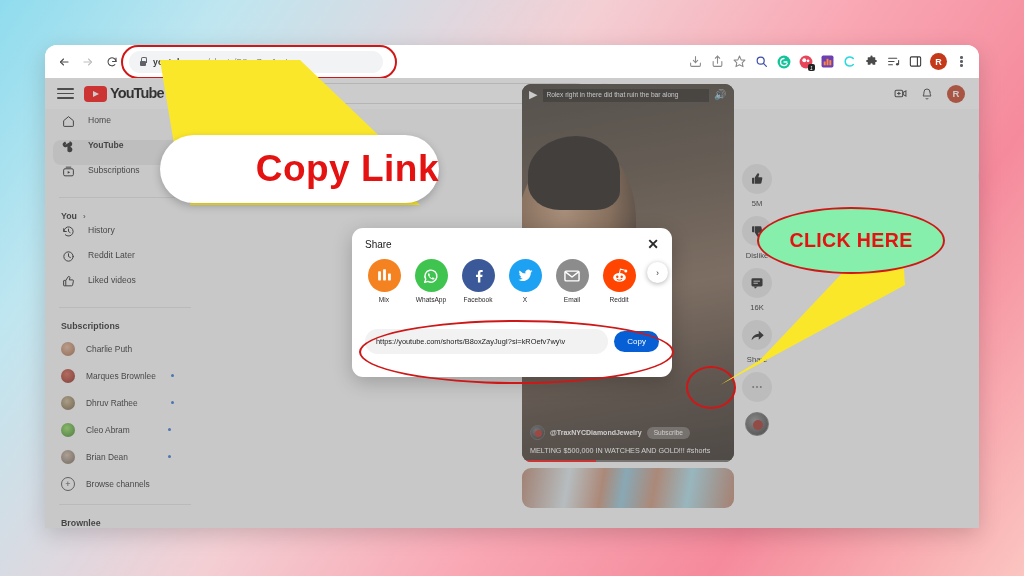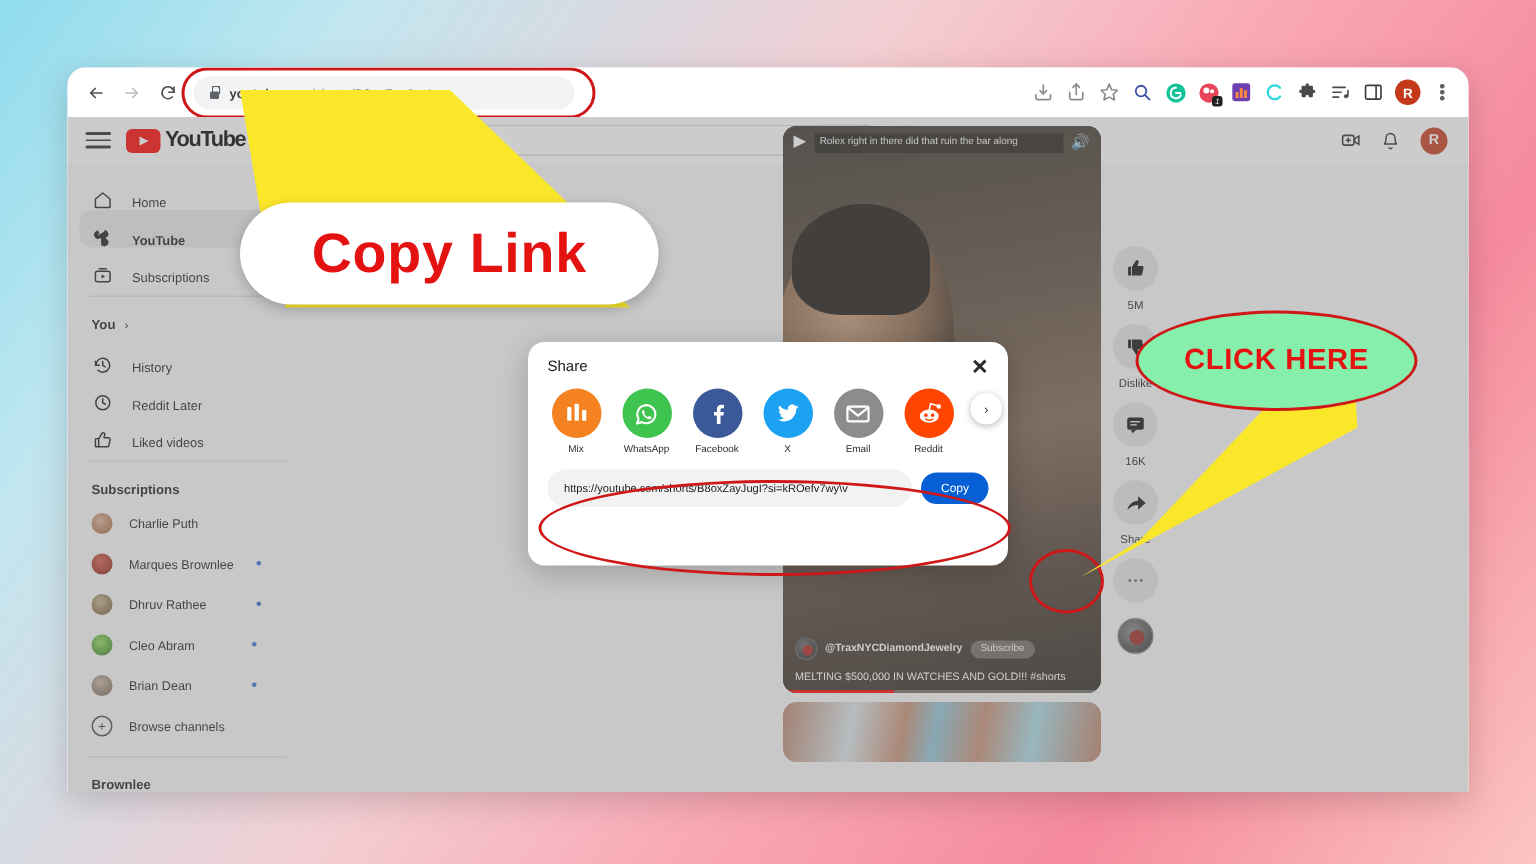--- a/index.html
+++ b/index.html
@@ -82,21 +82,21 @@
   }
   #micbtn { width: 21px; height: 21px; border-radius: 50%; background: #f2f2f2; margin-left: 7px;
     display: flex; align-items: center; justify-content: center; }
   #headright { margin-left: auto; display: flex; align-items: center; gap: 14px; padding-right: 2px; }
   .hicon { color: #2b2b2b; display:flex; }
   #ytavatar { width: 18px; height: 18px; border-radius: 50%; background: #c5391b; color: #fff;
     font-size: 9.5px; font-weight: bold; display: flex; align-items: center; justify-content: center; }
 
   
   #sidebar { position: absolute; left: 0; top: 31px; bottom: 0; width: 160px; padding: 6px 8px; overflow: hidden; }
-  .srow { display: flex; align-items: flex-end; gap: 13px; height: 25px; padding: 0 8px; border-radius: 8px; }
+  .srow { display: flex; align-items: flex-start; gap: 13px; height: 25px; padding: 0 8px; border-radius: 8px; }
   .srow.active { background: #e8e8e8; font-weight: bold; }
   .srow .lbl { font-size: 8.6px; color: #1b1b1b; }
   .srow .ico { width: 14px; display: flex; align-items: center; justify-content: center; color: #1b1b1b; }
   .sdiv { height: 1px; background: #e2e2e2; margin: 7px 6px; }
   .shead { font-size: 8.8px; font-weight: bold; color: #1b1b1b; padding: 6px 8px 4px; display: flex; align-items: center; gap: 6px; }
   .chanrow { display: flex; align-items: center; gap: 11px; height: 27px; padding: 0 8px; }
   .chanav { width: 14px; height: 14px; border-radius: 50%; flex: 0 0 auto; }
   .chanlbl { font-size: 8.4px; color: #1b1b1b; }
   .newdot { width: 3.4px; height: 3.4px; border-radius: 50%; background: #2b6fd4; margin-left: 4px; }
   .plusav { width: 14px; height: 14px; border-radius: 50%; border: 1.2px solid #4a4a4a; display:flex;align-items:center;justify-content:center; font-size:9px; color:#3a3a3a; line-height:0; }
@@ -142,32 +142,32 @@
   #share-dialog .shead { display: flex; align-items: center; padding: 10px 13px 0; }
   #share-dialog .stitle { font-size: 10px; color: #1b1b1b; font-weight: 500; }
   #share-dialog .sclose { margin-left: auto; font-size: 14px; color: #2b2b2b; line-height: 12px; }
   #share-apps { display: flex; padding: 9px 13px 0; gap: 9px; position: relative; }
   .app { width: 38px; display: flex; flex-direction: column; align-items: center; gap: 4px; }
   .appic { width: 33px; height: 33px; border-radius: 50%; display: flex; align-items: center; justify-content: center; color: #fff; }
   .applbl { font-size: 6.6px; color: #2b2b2b; }
   #app-next { position: absolute; right: 4px; top: 12px; width: 21px; height: 21px; border-radius: 50%;
      background: #fff; box-shadow: 0 1px 5px rgba(0,0,0,0.3); display: flex; align-items: center; justify-content: center;
      font-size: 9px; color: #3b3b3b; }
-  #linkrow { margin: 10px 13px 0; height: 25px; display: flex; align-items: center; gap: 6px; }
+  #linkrow { margin: 26px 13px 0; height: 25px; display: flex; align-items: center; gap: 6px; }
   #linkfield { flex: 1; height: 25px; border-radius: 13px; background: #f2f2f2; display: flex; align-items: center;
      padding: 0 11px; overflow: hidden; }
   #linkfield span { font-size: 7.4px; color: #1b1b1b; white-space: nowrap; }
   #copybtn { background: #065fd4; color: #fff; font-size: 8px; font-weight: 500; padding: 6px 13px; border-radius: 13px; }
   #link-ellipse { position: absolute; left: 359px; top: 320px; width: 315px; height: 64px; border: 2.4px solid #cf1717; border-radius: 50%; z-index: 45; }
 
   
   #beam1, #beam2 { position: absolute; z-index: 50; }
   #callout-copy {
     position: absolute; left: 160px; top: 135px; width: 279px; height: 68px; background: #fff;
-    border-radius: 34px; display: flex; align-items: center; justify-content: center; z-index: 52;
+    border-radius: 34px; display: flex; align-items: center; justify-content: flex-end; z-index: 52;
     box-shadow: 0 3px 9px rgba(0,0,0,0.22);
   }
   #callout-copy span { font-size: 37px; font-weight: bold; color: #e51212; letter-spacing: 0.5px; }
   #callout-click {
     position: absolute; left: 757px; top: 207px; width: 188px; height: 67px; background: #86efac;
     border: 2.4px solid #cf1717; border-radius: 50%; display: flex; align-items: center; justify-content: center; z-index: 52;
   }
   #callout-click span { font-size: 19.5px; font-weight: bold; color: #e51212; letter-spacing: 0.4px; }
 </style>
 </head>

